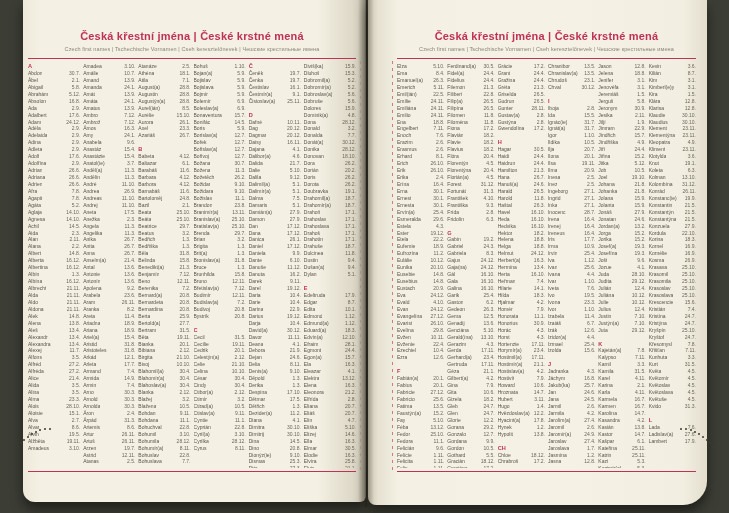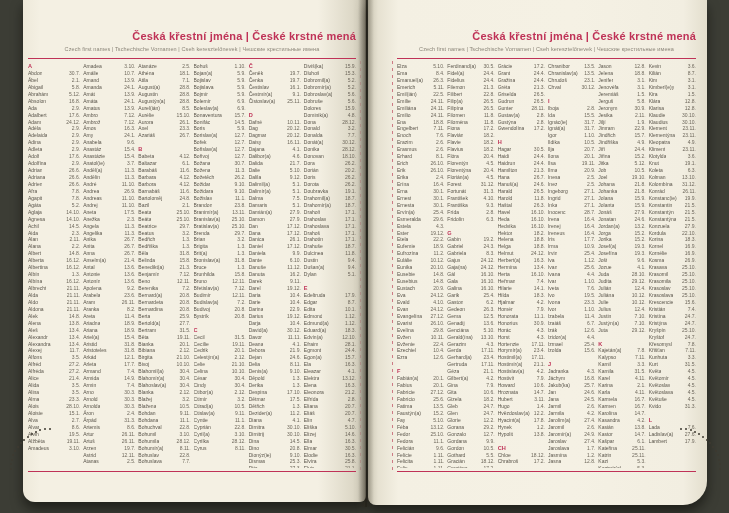--- a/index.html
+++ b/index.html
@@ -10,21 +10,21 @@
     background:linear-gradient(90deg,#eee9da 0,#f4f0e3 5%,#f4f0e3 86%,#ddd8c7 96%,#c6c1af 100%);
     box-shadow:0 7px 12px rgba(10,10,5,.55);}
   .page-right{left:368px;width:339px;height:505px;border-radius:0 0 24px 8px;
     background:linear-gradient(90deg,#c9c4b2 0,#e6e1d1 3%,#f4f0e3 9%,#f5f1e4 60%,#f2eee1 93%,#e3decd 100%);
     box-shadow:0 7px 12px rgba(10,10,5,.55);}
   .gutter{position:absolute;left:358px;top:0;width:16px;height:507px;pointer-events:none;
     background:linear-gradient(90deg,rgba(45,40,28,0) 0,rgba(45,40,28,.38) 42%,rgba(30,26,18,.6) 50%,rgba(45,40,28,.3) 60%,rgba(45,40,28,0) 100%);}
   .inner{position:absolute;top:0;bottom:0;}
   .page-left .inner{left:5px;right:10px;}
   .page-right .inner{left:29px;right:11px;}
-  .page-title{position:absolute;top:30px;left:0;right:0;text-align:right;
+  .page-title{position:absolute;top:30px;left:0;right:0;text-align:center;
     font-size:11px;font-weight:bold;letter-spacing:.2px;}
   .page-subtitle{position:absolute;top:46px;left:0;right:0;text-align:center;
     font-size:5.5px;color:#8b8579;letter-spacing:.1px;white-space:nowrap;}
   .header-rule{position:absolute;top:58px;left:0;right:0;height:1px;}
   .footer-rule{position:absolute;top:471px;left:0;right:0;height:1px;}
   .names-list{position:absolute;top:63px;left:0;right:0;height:405px;display:flex;gap:3px;}
   .col{flex:1;overflow:hidden;}
   .row{display:flex;justify-content:space-between;height:6.95px;line-height:6.95px;
     font-size:5px;color:#5a554b;white-space:nowrap;}
   .row .nm{overflow:hidden;}

